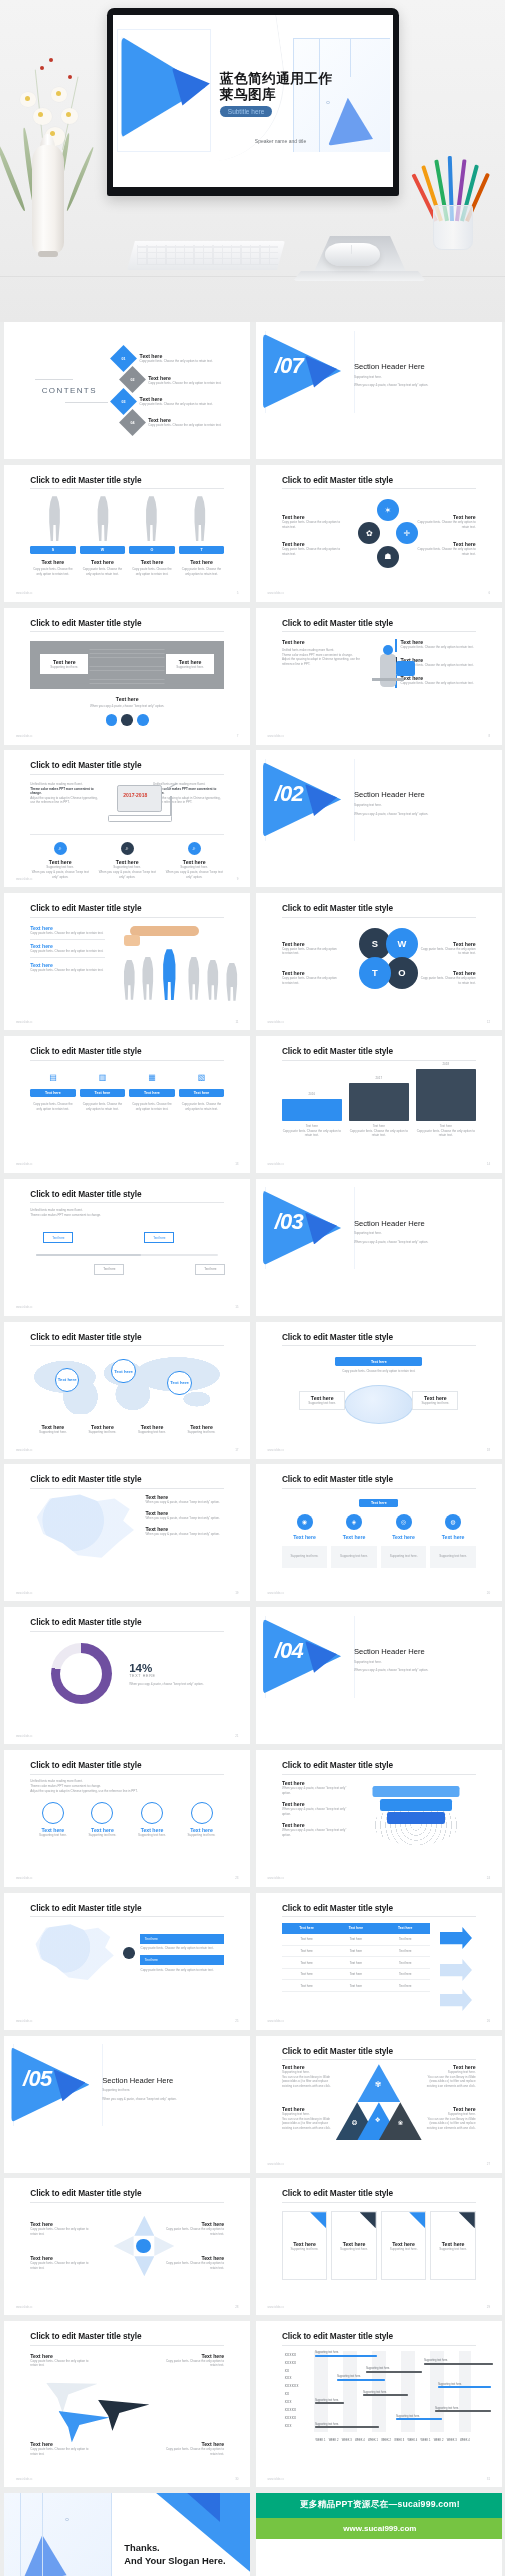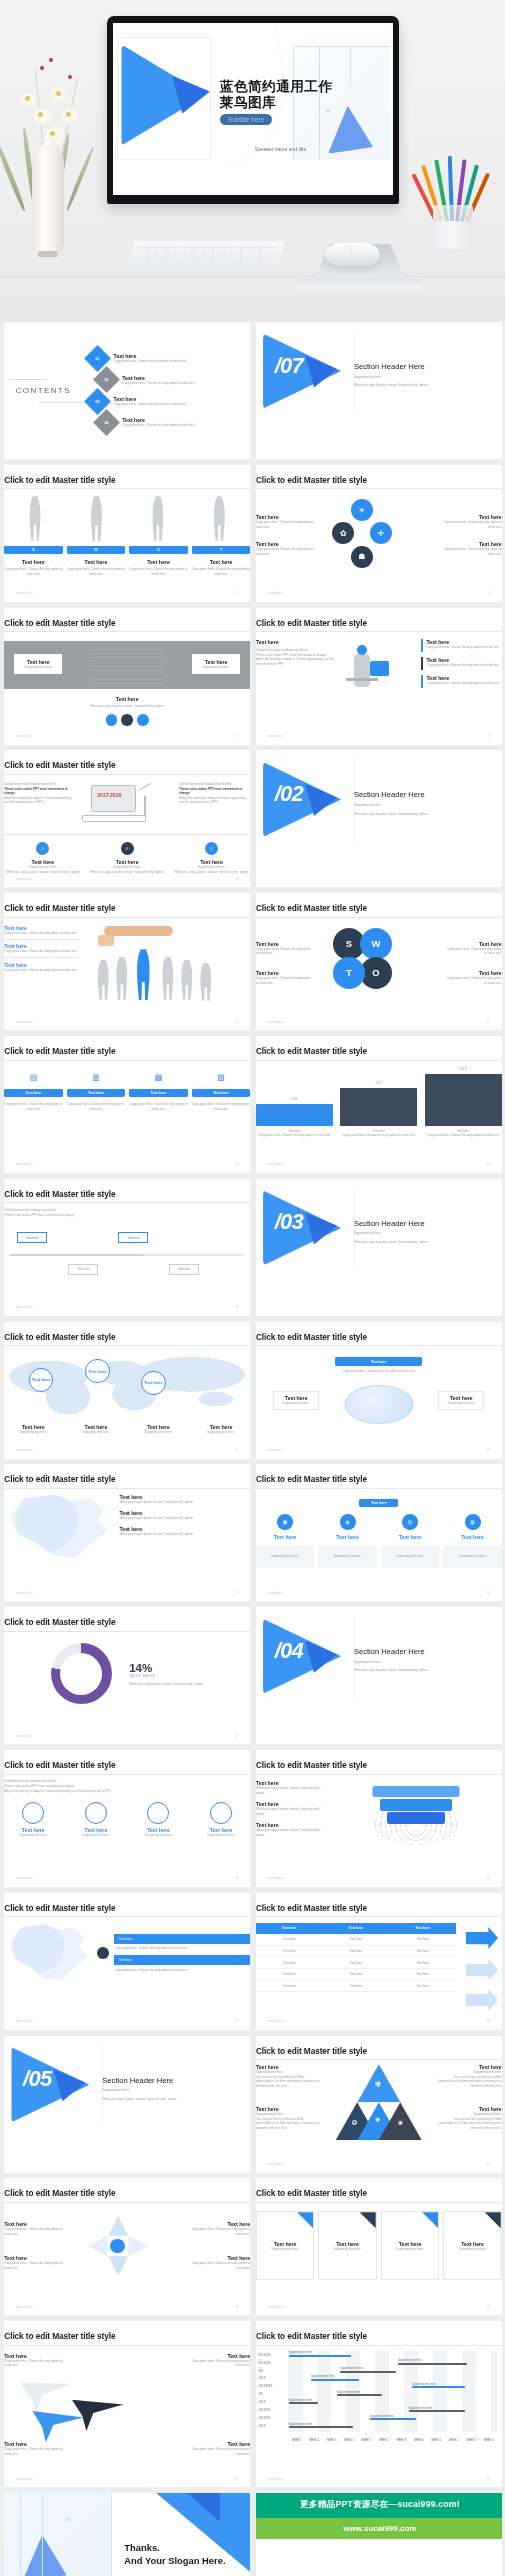--- a/index.html
+++ b/index.html
@@ -10,21 +10,21 @@
     color:#222; overflow:hidden; position:relative;
   }
 
   
   .hero { position:relative; width:506px; height:322px; background:#f1f1f1; overflow:hidden; }
   .hero-bg { position:absolute; inset:0;
     background:linear-gradient(180deg,#f4f4f4 0%,#eeeeee 60%,#e9e9e9 100%); }
   .desk-line { position:absolute; left:0; right:0; top:276px; height:0.7px; background:rgba(0,0,0,.05); }
 
   
-  .monitor { position:absolute; left:107px; top:16px; width:292px; height:188px; }
+  .monitor { position:absolute; left:107px; top:8px; width:292px; height:188px; }
   .mon-bezel { position:absolute; inset:0; background:#111317;
     border-radius:7.2px 7.2px 2.2px 2.2px; box-shadow:0 4.3px 13px rgba(0,0,0,.18); }
   .mon-screen { position:absolute; left:5.8px; top:6.5px; right:5.8px; bottom:8.7px;
     background:#fff; overflow:hidden; }
   .mon-chin { position:absolute; left:-2.9px; top:188px; width:298px; height:40px;
     background:linear-gradient(180deg,#f7f7f7,#e2e3e5); border-radius:0 0 5.8px 5.8px; }
   .mon-chin .wm { position:absolute; left:0; right:0; top:10px; text-align:center;
     font-size:9.4px; letter-spacing:2.9px; color:#b9bcc0; }
   .mon-neck { position:absolute; left:206px; top:228px; width:94px; height:38px;
     background:linear-gradient(180deg,#c9ccd1,#eceef0); clip-path:polygon(18% 0,82% 0,100% 100%,0 100%); }
@@ -91,21 +91,21 @@
   .mouse { position:absolute; left:325px; top:243px; width:55px; height:23px;
     background:linear-gradient(180deg,#ffffff,#dadde1); border-radius:27.5px/19px;
     box-shadow:0 3.6px 6.5px rgba(0,0,0,.10); }
   .mouse:after { content:""; position:absolute; left:26px; top:2.2px; width:0.7px; height:8.7px; background:#e3e5e8; }
 
   
   .deck { position:relative; width:506px; padding:0 4.3px; }
   .row { display:flex; gap:5.8px; margin-bottom:5.8px; }
   .slide { position:relative; width:248px; height:137px; background:#fff; overflow:hidden; }
   .slide.tall { height:166px; }
-  .pad { position:absolute; inset:0; padding:10px 0; }
+  .pad { position:absolute; inset:0; padding:10px 26px; }
 
   .mtitle { font-size:8.3px; font-weight:bold; color:#1b1c1e; letter-spacing:-0.1px; }
   .mrule { margin-top:3.6px; height:0.7px; background:#e4e6e9; }
   .foot-l { position:absolute; left:11.6px; bottom:6.5px; font-size:2.6px; color:#c6c9cd; letter-spacing:0.1px; }
   .foot-r { position:absolute; right:11.6px; bottom:6.5px; font-size:3px; color:#c6c9cd; }
 
   .t-h { font-size:5.2px; font-weight:bold; color:#1b1c1e; }
   .t-b { font-size:3px; line-height:1.55; color:#9a9da2; }
   .center { text-align:center; }
 

